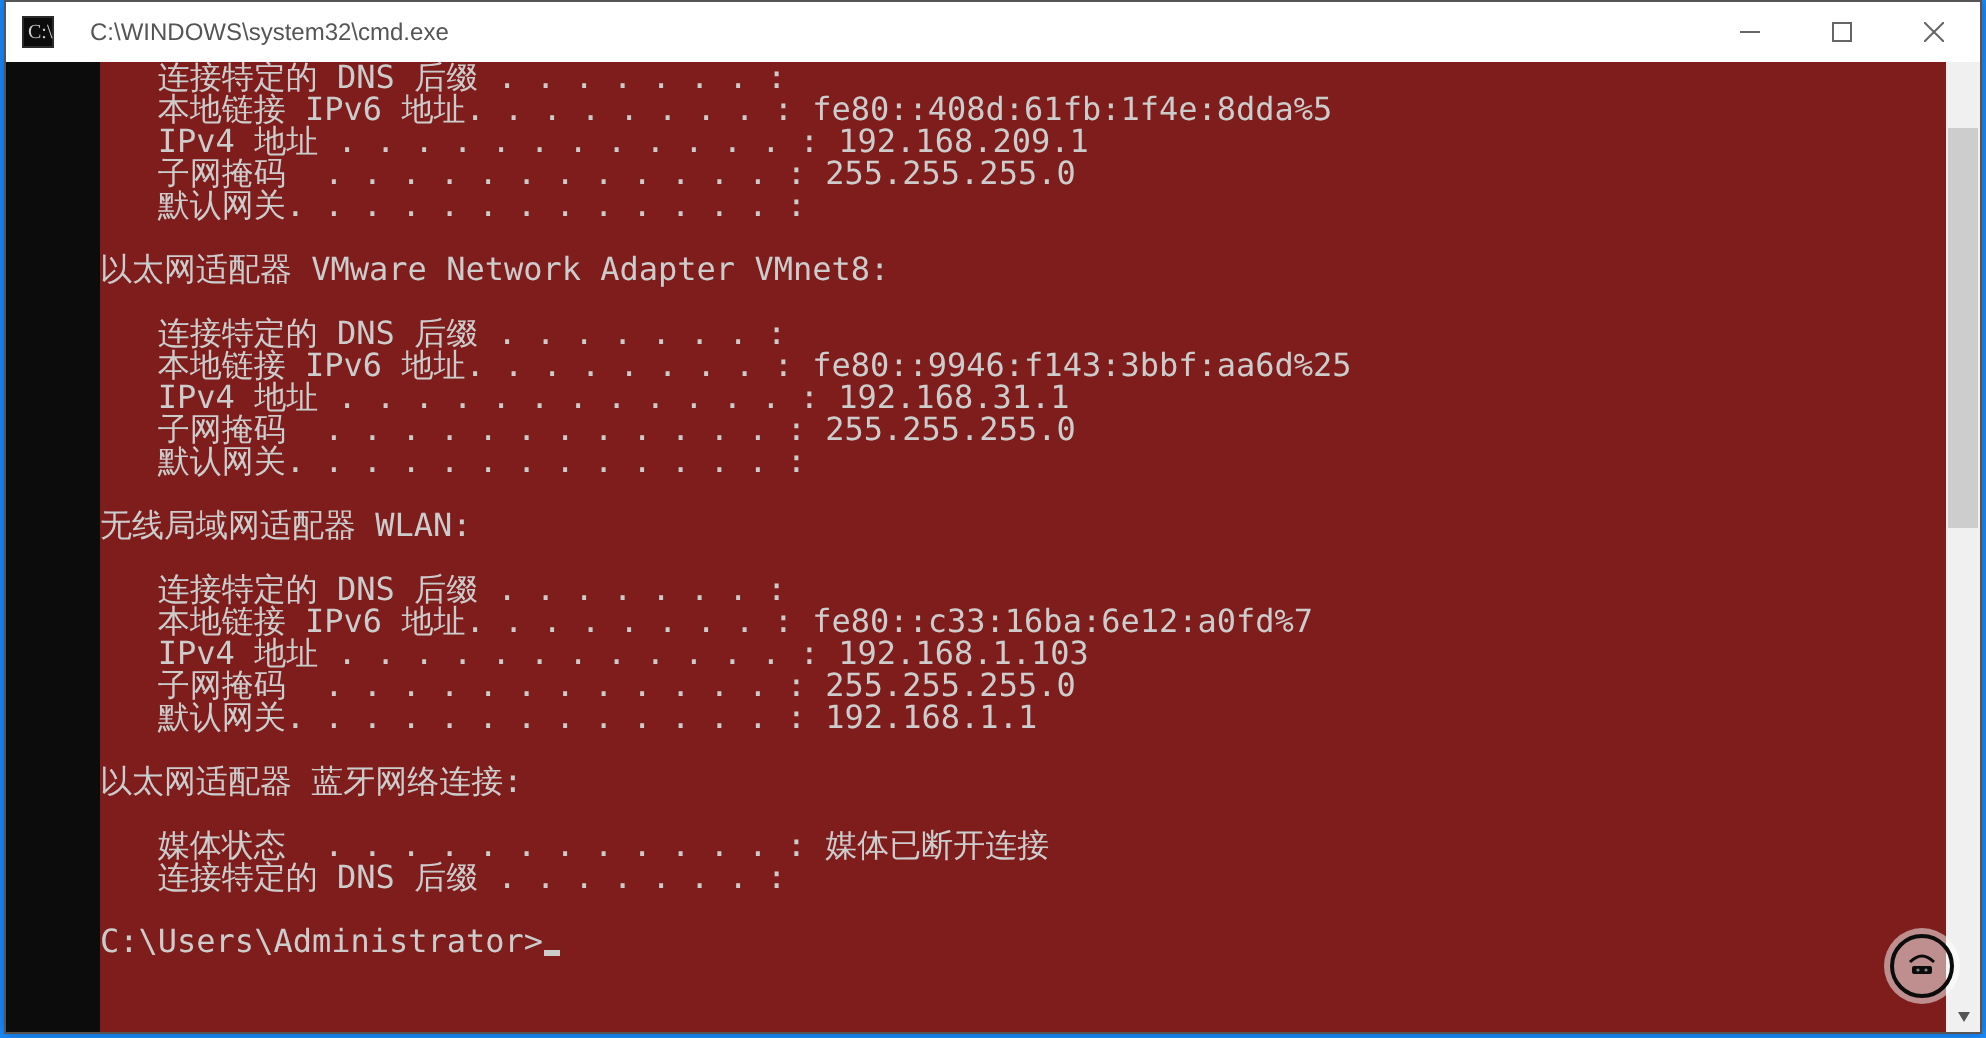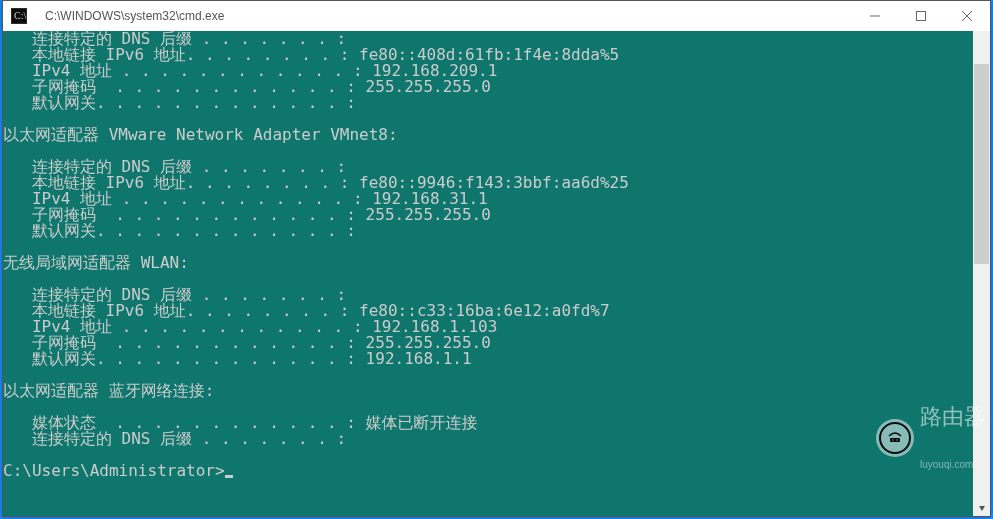--- a/index.html
+++ b/index.html
@@ -59,29 +59,30 @@
     display: flex;
     align-items: center;
     justify-content: center;
     color: #666;
   }
 
   .win-btn svg { width: 10px; height: 10px; }
 
   .console-body {
     flex: 1;
-    background: #0f766e;
+    background: #7f1d1d;
     color: #cccccc;
     font-family: "NSimSun", "SimSun", "Consolas", monospace;
     font-size: 16px;
     line-height: 16px;
     white-space: pre;
     padding: 0 0 0 0;
     position: relative;
     overflow: hidden;
+    margin-left: 47px;
   }
 
   .console-text {
     position: absolute;
     top: 0; left: 0; right: 18px; bottom: 0;
     padding: 0;
   }
 
   .scrollbar {
     position: absolute;
@@ -249,20 +250,16 @@
       <div class="wm-icon">
         <div class="wm-icon-inner">
           <svg width="16" height="12" viewBox="0 0 16 12">
             <path d="M2 4 Q8 -2 14 4" stroke="#0c0c0c" stroke-width="1.5" fill="none"></path>
             <rect x="3" y="6" width="10" height="4" rx="1" fill="#0c0c0c"></rect>
             <circle cx="6" cy="8" r="0.8" fill="rgba(255,255,255,0.5)"></circle>
             <circle cx="10" cy="8" r="0.8" fill="rgba(255,255,255,0.5)"></circle>
           </svg>
         </div>
       </div>
-      <div>
-        <div class="wm-text-main" data-bind="watermark.main">路由器</div>
-        <div class="wm-text-sub" data-bind="watermark.sub">luyouqi.com</div>
-      </div>
     </div>
   </div>
 
 </div>
 
 </body></html>

